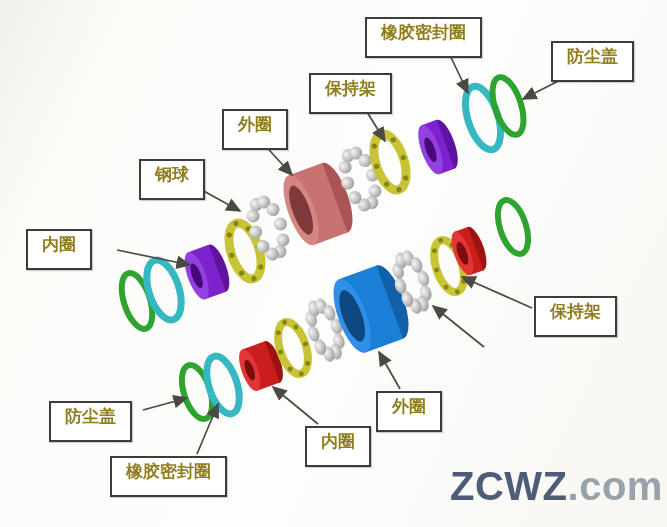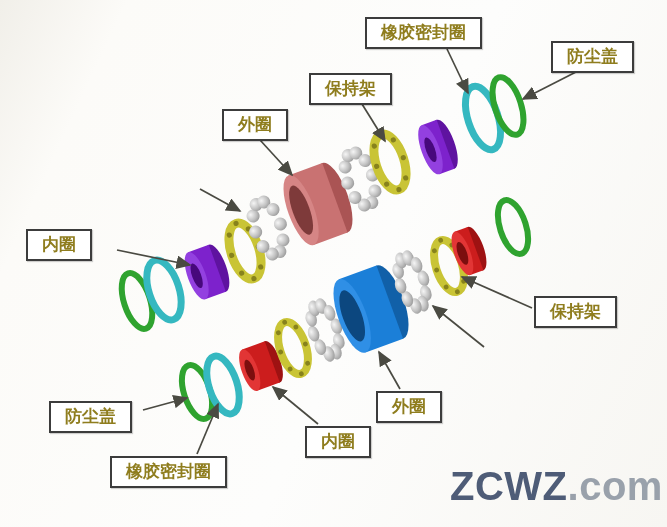--- a/index.html
+++ b/index.html
@@ -18,21 +18,21 @@
   }
   svg.diagram { position: absolute; left: 0; top: 0; }
   .label {
     position: absolute;
     background: var(--label-bg, #fff);
     border: 2px solid var(--label-border, #3c3c3c);
     color: var(--label-text, #8f7d1e);
     font-weight: bold;
     font-size: 17px;
     line-height: 1;
-    padding: 5px 14px 6px 14px;
+    padding: 5px 14px 15px 14px;
     white-space: nowrap;
     box-shadow: 1px 1px 1px rgba(0,0,0,0.18);
   }
   .watermark {
     position: absolute;
     left: 450px;
     top: 464px;
     font-size: 40px;
     font-weight: bold;
     letter-spacing: 0.5px;
@@ -255,20 +255,21 @@
       <line x1="318" y1="424" x2="273" y2="387" marker-end="url(#arrowhead)"></line>
       <line x1="143" y1="410" x2="187" y2="398" marker-end="url(#arrowhead)"></line>
       <line x1="197" y1="454" x2="218" y2="404" marker-end="url(#arrowhead)"></line>
     </g>
   </svg>
 
   <div class="label" style="left:365px; top:17px;">橡胶密封圈</div>
   <div class="label" style="left:551px; top:41px;">防尘盖</div>
   <div class="label" style="left:309px; top:73px;">保持架</div>
   <div class="label" style="left:222px; top:109px;">外圈</div>
+  <div class="label" style="left:139px; top:159px;">钢球</div>
   <div class="label" style="left:26px;  top:229px;">内圈</div>
   <div class="label" style="left:534px; top:296px;">保持架</div>
   <div class="label" style="left:376px; top:391px;">外圈</div>
   <div class="label" style="left:305px; top:426px;">内圈</div>
   <div class="label" style="left:49px;  top:401px;">防尘盖</div>
   <div class="label" style="left:110px; top:456px;">橡胶密封圈</div>
 
   <div class="watermark">
     <span class="wm-main">ZCWZ</span><span class="wm-suffix">.com</span>
   </div>

